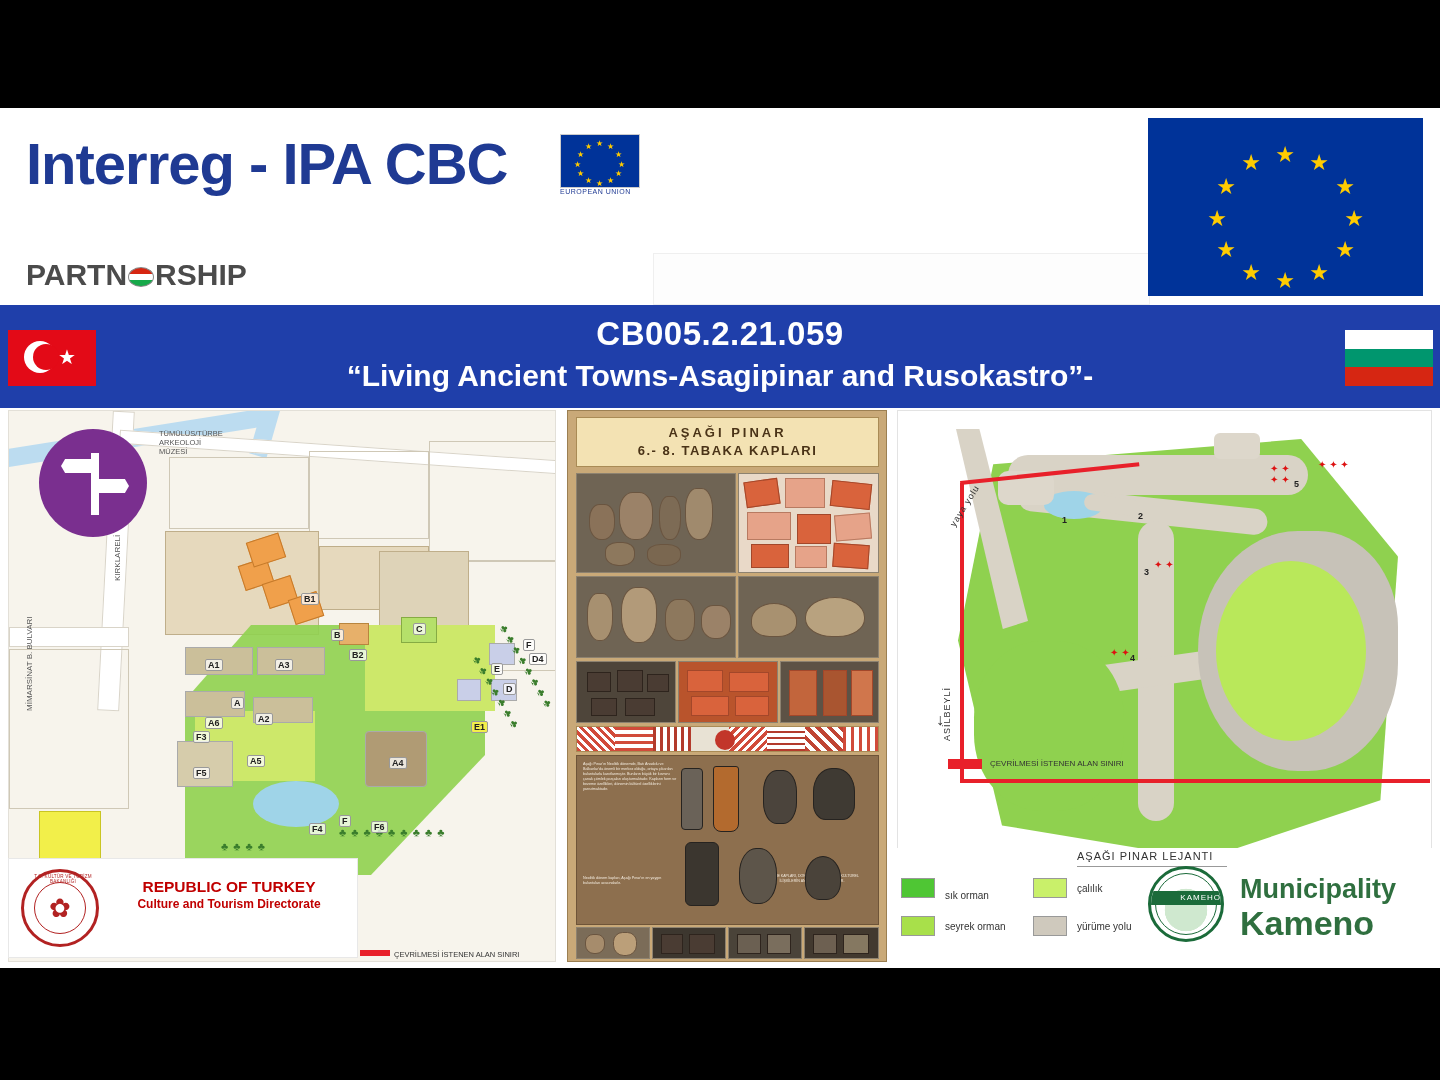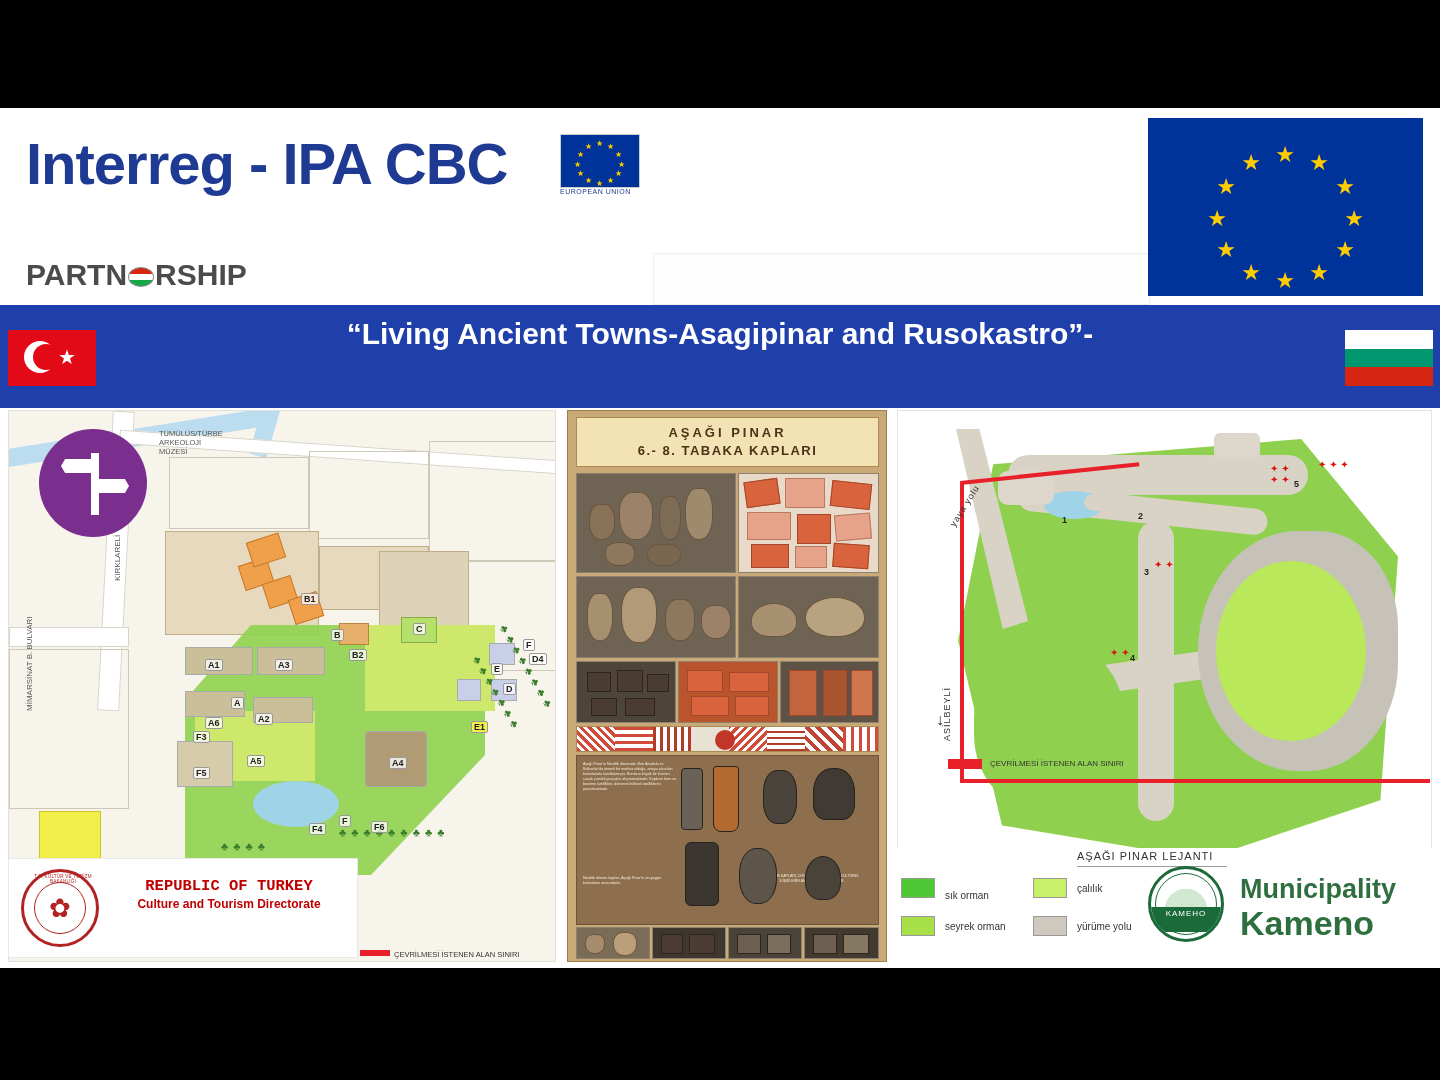--- a/index.html
+++ b/index.html
@@ -399,21 +399,21 @@
   }
   .turkey-text {
     position: absolute;
     left: 98px;
     top: 18px;
     width: 244px;
     text-align: center;
     color: #c00000;
     font-weight: bold;
   }
-  .turkey-text .l1 { font-size: 15.5px; line-height: 19px; font-family: Liberation Mono, monospace; }
+  .turkey-text .l1 { font-size: 15.5px; line-height: 19px; }
   .turkey-text .l2 { font-size: 15.5px; line-height: 19px; }
   .turkey-text .l3 { font-size: 12px; line-height: 17px; }
   .legend-line-left {
     position: absolute;
     left: 360px;
     top: 950px;
     font-size: 7.5px;
     color: #333;
     white-space: nowrap;
   }
@@ -624,28 +624,27 @@
     left: 4px; top: 4px; right: 4px; bottom: 4px;
     border-radius: 50%;
     border: 1px solid #1b6b3a;
     box-sizing: border-box;
     background: radial-gradient(circle at 50% 60%, #cfe8cf 0 45%, #ffffff 46% 100%);
   }
   .kameno-logo .band {
     position: absolute;
     left: 0; right: 0;
     top: 22px;
-    height: 25px;
+    height: 14px;
     background: #1b6b3a;
     color: #fff;
     font-size: 8px;
     letter-spacing: 1px;
-    text-align: center;
+    text-align: right;
     line-height: 13px;
-    margin-top: 16px;
   }
   .kameno-text {
     position: absolute;
     left: 1240px;
     top: 872px;
     color: #2f6f3f;
     font-weight: bold;
     line-height: 34px;
   }
   .kameno-text .k1 { font-size: 27px; }
@@ -712,20 +711,21 @@
       <span class="star" style="left:92px;top:144px;">★</span>
       <span class="star" style="left:67px;top:121px;">★</span>
       <span class="star" style="left:58px;top:90px;">★</span>
       <span class="star" style="left:67px;top:58px;">★</span>
       <span class="star" style="left:92px;top:34px;">★</span>
     </div>
   </div>
 
   <div class="title-band">
     <div class="title-text">
+      <div class="title-code">CB005.2.21.059</div>
       <div class="title-name">“Living Ancient Towns-Asagipinar and Rusokastro”-</div>
     </div>
   </div>
   <div class="flag-tr">
     <div class="crescent"></div>
     <div class="crescent-cut"></div>
     <div class="star5">★</div>
   </div>
   <div class="flag-bg"></div>
 

